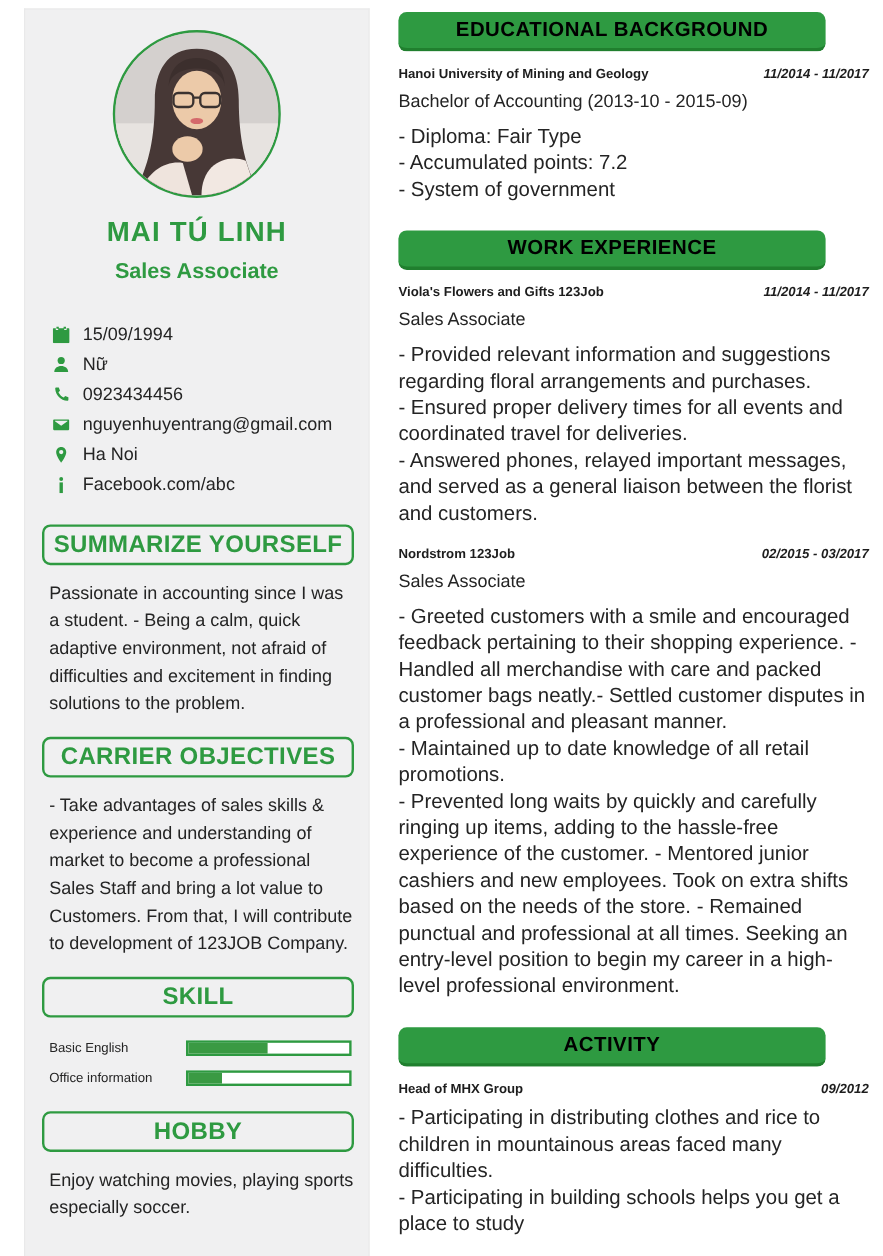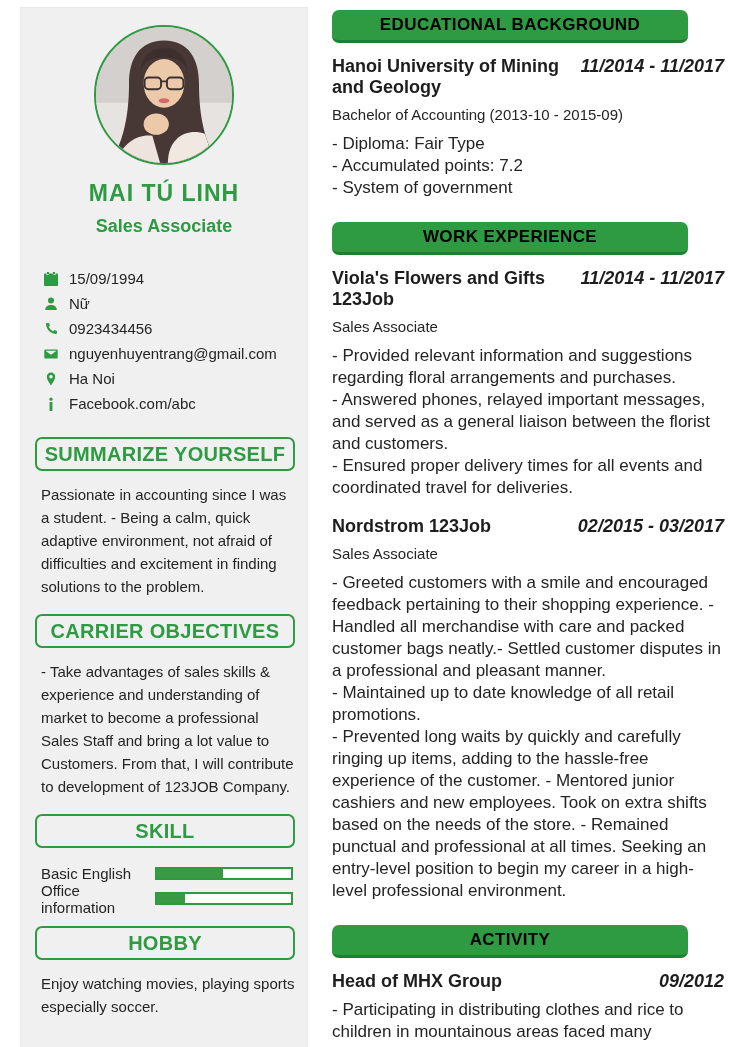--- a/index.html
+++ b/index.html
@@ -25,34 +25,34 @@
     justify-content:center; flex-shrink:0; }
   .cicon svg { width:14px; height:14px; fill:#2e9a41; }
   .obox { margin:0 12px 0 14px; height:34px; border:2px solid #2e9a41;
     border-radius:7px; display:flex; align-items:center; justify-content:center;
     color:#2e9a41; font-weight:bold; font-size:20px; letter-spacing:0.3px;text-align:center; }
   .obox.m1 { margin-top:21px; }
   .obox.m2 { margin-top:16px; }
   .sidetext { margin:12px 10px 0 20px; font-size:15px; line-height:23px; color:#242424; }
   .skills { margin:13px 10px 0 20px; }
   .skill-row { display:flex; align-items:center; height:25px; }
-  .skill-label { flex:1; font-size:15px; color:#242424; }
+  .skill-label { flex:1; font-size:11px; color:#242424; }
   .bar { width:138px; height:13px; border:2px solid #2e9a41; background:#ffffff;
     margin-right:4px; }
   .fill { display:block; height:100%; background:#3a9a43; }
 
   
   .main { width:392px; margin-left:24px; }
   .gbox { width:356px; height:33px; background:#2e9a41; border-radius:7px;
     border-bottom:3px solid #207f2e; color:#000000; font-weight:bold; font-size:17px;
     display:flex; align-items:center; justify-content:center; letter-spacing:0.4px; }
   .gbox.first { margin-top:10px; }
   .gbox.gap { margin-top:23px; }
   .erow { display:flex; justify-content:space-between; align-items:baseline;
-    margin-top:13px; font-size:18px; font-weight:bold; color:#1d1d1d; }
+    margin-top:13px; font-size:11px; font-weight:bold; color:#1d1d1d; }
   .erow .edate { white-space:nowrap;font-style:italic; }
   .eline { margin-top:6px; font-size:15px; line-height:22px; color:#242424; }
   .edetails p { font-size:17px; line-height:22px; color:#242424; }
   .edetails { margin-top:7px; }
   .entry2 { margin-top:17px; }
 </style>
 </head>
 <body>
 
 <div class="page">
@@ -192,22 +192,22 @@
     </div>
 
     <div class="entry">
       <div class="erow">
         <span class="etitle">Viola's Flowers and Gifts 123Job</span>
         <span class="edate">11/2014 - 11/2017</span>
       </div>
       <p class="eline">Sales Associate</p>
       <div class="edetails">
         <p>- Provided relevant information and suggestions regarding floral arrangements and purchases.</p>
+        <p>- Ensured proper delivery times for all events and coordinated travel for deliveries.</p>
         <p>- Answered phones, relayed important messages, and served as a general liaison between the florist and customers.</p>
-        <p>- Ensured proper delivery times for all events and coordinated travel for deliveries.</p>
       </div>
     </div>
 
     <div class="entry entry2">
       <div class="erow">
         <span class="etitle">Nordstrom 123Job</span>
         <span class="edate">02/2015 - 03/2017</span>
       </div>
       <p class="eline">Sales Associate</p>
       <div class="edetails">

